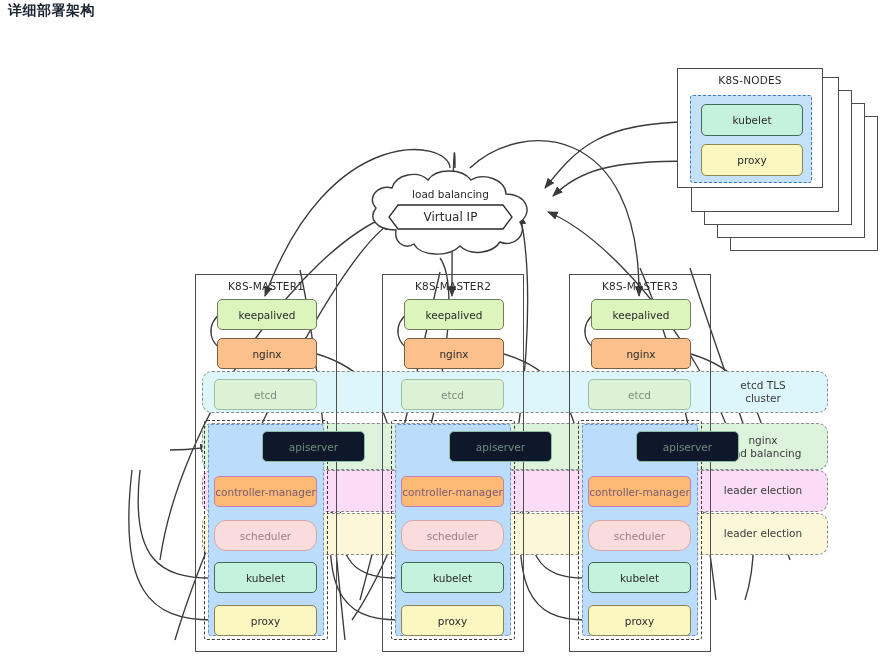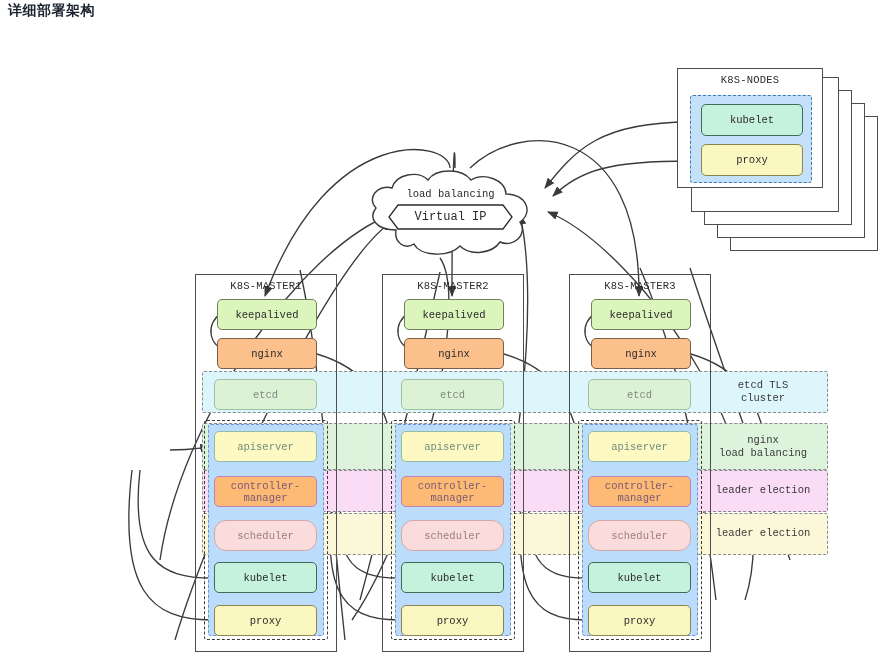--- a/index.html
+++ b/index.html
@@ -7,21 +7,21 @@
     width:883px;height:663px;position:relative;overflow:hidden;
     font-family:"DejaVu Sans","Liberation Sans",sans-serif;
     color:#1a1a1a;
   }
   #page-title{
     position:absolute;left:8px;top:2px;
     font-size:14px;font-weight:bold;color:#1b2230;
     letter-spacing:.5px;
   }
   
-  #stage{position:absolute;left:0;top:0;width:883px;height:663px;font-family:Liberation Mono, monospace;}
+  #stage{position:absolute;left:0;top:0;width:883px;height:663px;}
   #wires{position:absolute;left:0;top:0;width:883px;height:663px;pointer-events:none;}
 
   
   .group{
     position:absolute;border:1.4px solid #4d4d4d;background:transparent;
     box-sizing:border-box;
   }
   .group-label{
     position:absolute;left:0;right:0;top:5px;text-align:center;
     font-size:10.5px;color:#2b2b2b;letter-spacing:.2px;
@@ -40,21 +40,21 @@
   .master-inner{
     border:1.8px dashed #3a3a3a;background:transparent;border-radius:3px;
   }
   .master-blue{
     border:1.6px dashed #6f93c9;background:#bcdcfb;border-radius:3px;
   }
 
   
   .band{
     position:absolute;box-sizing:border-box;
-    border:1.5px dashed #8a8a8a;border-radius:2px;
+    border:1.5px dashed #8a8a8a;border-radius:10px;
   }
   .band-label{
     position:absolute;right:10px;top:50%;transform:translateY(-50%);
     width:108px;text-align:center;font-size:10.5px;color:#3a3a3a;
     line-height:1.25;white-space:pre-line;
   }
   .band-etcd{background:#ddf6fc;}
   .band-nginx{background:#ddf3dc;}
   .band-cm{background:#fbdcf6;}
   .band-sched{background:#fbf8da;}
@@ -62,21 +62,21 @@
   
   .box{
     position:absolute;box-sizing:border-box;border-radius:5px;
     display:flex;align-items:center;justify-content:center;
     font-size:10.5px;color:#2b2b2b;text-align:center;
     border:1.4px solid #555;
   }
   .b-keepalived{background:#dcf5bd;border-color:#6f7f5a;}
   .b-nginx{background:#fcc08c;border-color:#7a5f42;}
   .b-etcd{background:#ddf2d4;border-color:#9cc0a4;color:#7d8d82;}
-  .b-apiserver{background:#fef9c3;border-color:#8dbfa4;color:#6d8d7c;}
+  .b-apiserver{background:#0f172a;border-color:#8dbfa4;color:#6d8d7c;margin-left:48px;}
   .b-cm{background:#fdba74;border-color:#c07fba;color:#7a5a76;}
   .b-sched{background:#fbdcdc;border-color:#d4a9a9;color:#9c8080;border-radius:12px;}
   .b-kubelet{background:#c5f2dd;border-color:#3f6b58;color:#2b2b2b;}
   .b-proxy{background:#fbf7c0;border-color:#8a8452;color:#2b2b2b;}
 
   
   #cloud{position:absolute;left:358px;top:168px;width:185px;height:90px;}
   .cloud-text{
     position:absolute;left:0;right:0;top:20px;text-align:center;
     font-size:10.5px;color:#2b2b2b;

